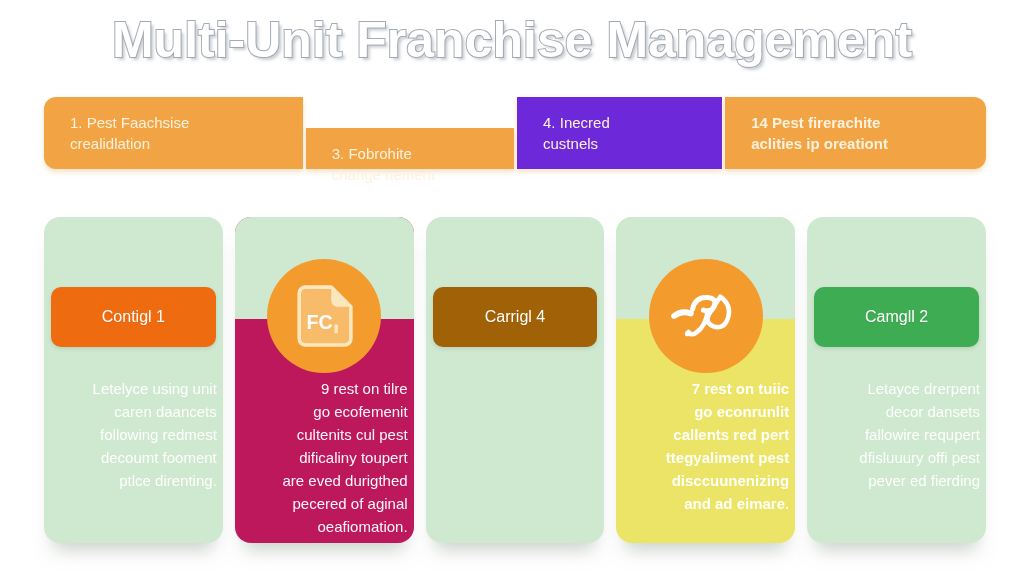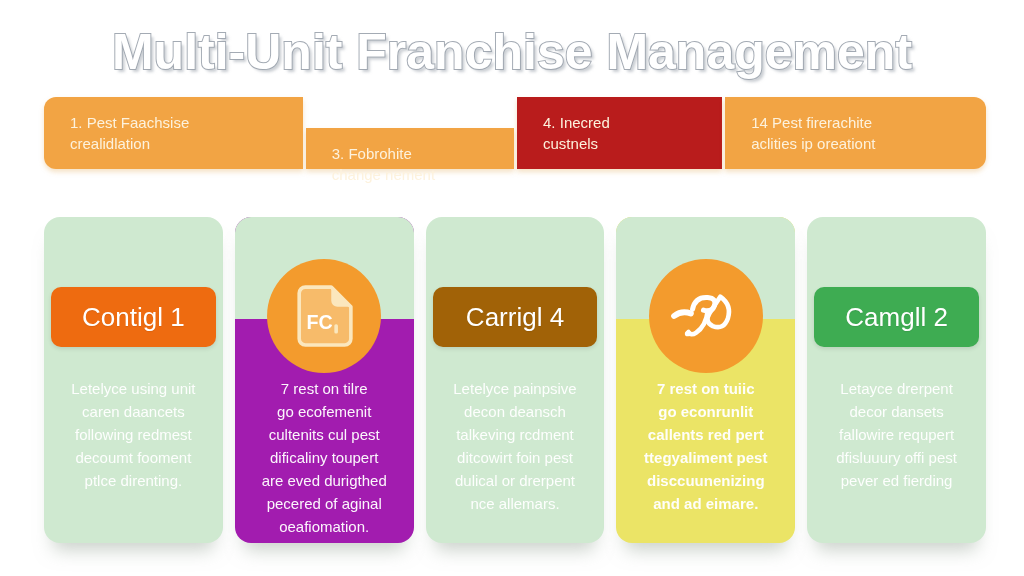--- a/index.html
+++ b/index.html
@@ -3,21 +3,21 @@
 <meta charset="utf-8">
 <style>
   html,body{margin:0;padding:0;}
   body{
     width:1024px;height:576px;position:relative;overflow:hidden;
     background:#ffffff;
     font-family:"Liberation Sans","DejaVu Sans",sans-serif;
   }
   
   .title{
-    position:absolute;top:20px;left:0;width:1024px;height:68px;
+    position:absolute;top:8px;left:0;width:1024px;height:68px;
     text-align:center;line-height:64px;
     font-size:50px;font-weight:bold;letter-spacing:0px;
     color:#ffffff;
     -webkit-text-stroke:2px #a4abb4;
     paint-order:stroke fill;
     text-shadow:3px 3px 3px rgba(158,166,175,0.55);
   }
   
   .steps{
     position:absolute;left:44px;top:97px;width:942px;height:72px;
@@ -28,110 +28,104 @@
     color:#fdf2dd;
     font-size:15px;line-height:21px;
     padding:15px 8px 13px 26px;
     white-space:pre-line;
     box-shadow:0 3px 5px rgba(226,172,92,0.35);
   }
   .s1{flex:214;border-radius:12px 0 0 12px;}
   .s2{flex:166;}
   .s3{flex:183;}
   .s4{flex:163;}
-  .s5{flex:216;border-radius:0 12px 12px 0;}
+  .s5{flex:216;border-radius:0 12px 12px 0;font-weight:bold;}
   
   .cards{
     position:absolute;left:44px;top:217px;width:942px;height:326px;
     display:flex;gap:12px;
   }
   .card{
     flex:1;position:relative;border-radius:16px;
     box-shadow:0 16px 18px -9px rgba(152,166,152,0.5);
   }
   .band{
     position:absolute;top:0;left:0;right:0;height:102px;
     border-radius:16px 16px 0 0;
   }
   .card-btn{
     position:absolute;top:70px;left:7px;right:7px;height:60px;
     border-radius:10px;
     display:flex;align-items:center;justify-content:center;
-    color:#ffffff;font-size:26px;
+    color:#ffffff;font-size:16px;
     text-shadow:0 1px 1px rgba(0,0,0,0.08);
     box-shadow:0 2px 4px rgba(0,0,0,0.10);
     cursor:pointer;
   }
   .circle{
     position:absolute;top:42px;left:50%;transform:translateX(-50%);
     width:114px;height:114px;border-radius:50%;
     display:flex;align-items:center;justify-content:center;
   }
   .card-body{
     position:absolute;top:160px;left:6px;right:6px;
-    text-align:center;
+    text-align:right;
     color:rgba(255,255,255,0.96);
     font-size:15px;line-height:23px;
     white-space:pre-line;
   }
 </style>
 </head>
 <body>
 
 <div class="title">Multi-Unit Franchise Management</div>
 
 <div class="steps">
   <div class="step s1" style="background-color: rgb(242, 164, 68);">1. Pest Faachsise
 crealidlation</div>
   <div class="step s2" style="background-color: rgb(242, 164, 68); margin-top: 31px;">3. Fobrohite
 change nement</div>
-  <div class="step s4" style="background-color: #b91c1c;">4. Inecred
+  <div class="step s4" style="background-color: #6d28d9;">4. Inecred
 custnels</div>
   <div class="step s5" style="background-color: rgb(242, 164, 68);">14 Pest firerachite
 aclities ip oreationt</div>
 </div>
 
 <div class="cards">
 
   <div class="card" style="background-color: rgb(207, 233, 208);">
     <div class="card-btn" style="background-color: rgb(238, 107, 16);">Contigl 1</div>
     <div class="card-body">Letelyce using unit
 caren daancets
 following redmest
 decoumt fooment
 ptlce direnting.</div>
   </div>
 
-  <div class="card" style="background-color: #a21caf;">
+  <div class="card" style="background-color: #be185d;">
     <div class="band" style="background-color: rgb(207, 233, 208);"></div>
     <div class="circle" style="background-color: rgb(243, 155, 45);">
       <svg width="58" height="62" viewBox="0 0 56 60">
         <path d="M10 2 H35 L54 21 V52 a6 6 0 0 1 -6 6 H10 a6 6 0 0 1 -6 -6 V8 a6 6 0 0 1 6 -6 Z" fill="rgba(255,246,222,0.35)" stroke="#fbe7bd" stroke-width="3.5" stroke-linejoin="round"></path>
         <path d="M35 2 L54 21 H41 a6 6 0 0 1 -6 -6 Z" fill="#fbe7bd"></path>
         <text x="11" y="43" font-size="19" font-weight="bold" fill="#ffffff" font-family="Liberation Sans, DejaVu Sans, sans-serif">FC</text>
         <rect x="38" y="38" width="3.5" height="9" rx="1.5" fill="#fbe7bd"></rect>
       </svg>
     </div>
-    <div class="card-body">7 rest on tilre
+    <div class="card-body">9 rest on tilre
 go ecofemenit
 cultenits cul pest
 dificaliny toupert
 are eved durigthed
 pecered of aginal
 oeafiomation.</div>
   </div>
 
   <div class="card" style="background-color: rgb(207, 233, 208);">
     <div class="card-btn" style="background-color: #a16207;">Carrigl 4</div>
-    <div class="card-body">Letelyce painpsive
-decon deansch
-talkeving rcdment
-ditcowirt foin pest
-dulical or drerpent
-nce allemars.</div>
   </div>
 
   <div class="card" style="background-color: rgb(235, 228, 102); font-weight: bold;">
     <div class="band" style="background-color: rgb(207, 233, 208);"></div>
     <div class="circle" style="background-color: rgb(243, 155, 45);">
       <svg width="84" height="84" viewBox="0 0 100 100" fill="none" stroke="#ffffff" stroke-linecap="round" stroke-linejoin="round">
         <path d="M12 50 q9 -7 20 -3" stroke-width="7"></path>
         <path d="M34 42 q3 -15 18 -14 q11 1 8 10 q-3 8 -13 5" stroke-width="6"></path>
         <path d="M67 27 q14 10 9 26 q-5 14 -18 9 q-10 -5 -4 -15 q5 -8 13 -20 Z" stroke-width="5.5"></path>
         <path d="M52 44 q-2 18 -14 26 q-6 4 -9 -1" stroke-width="5.5"></path>

